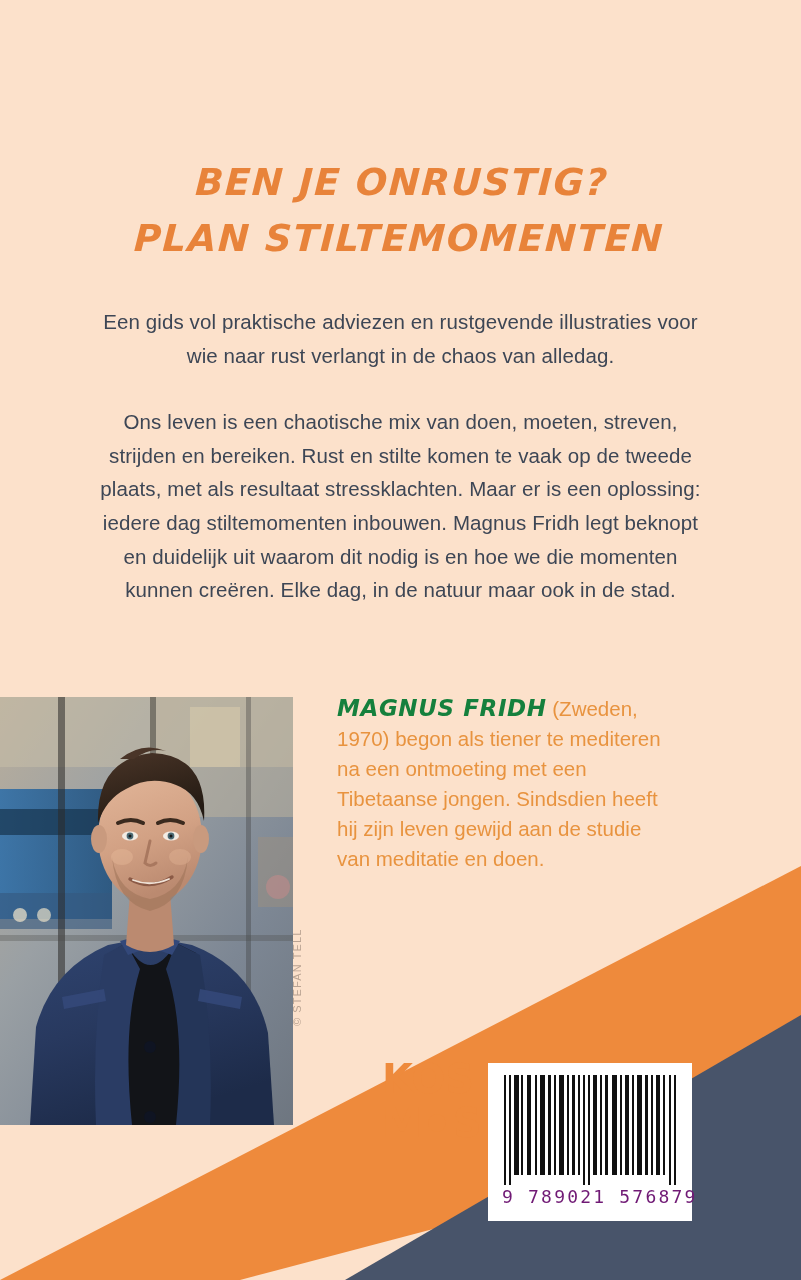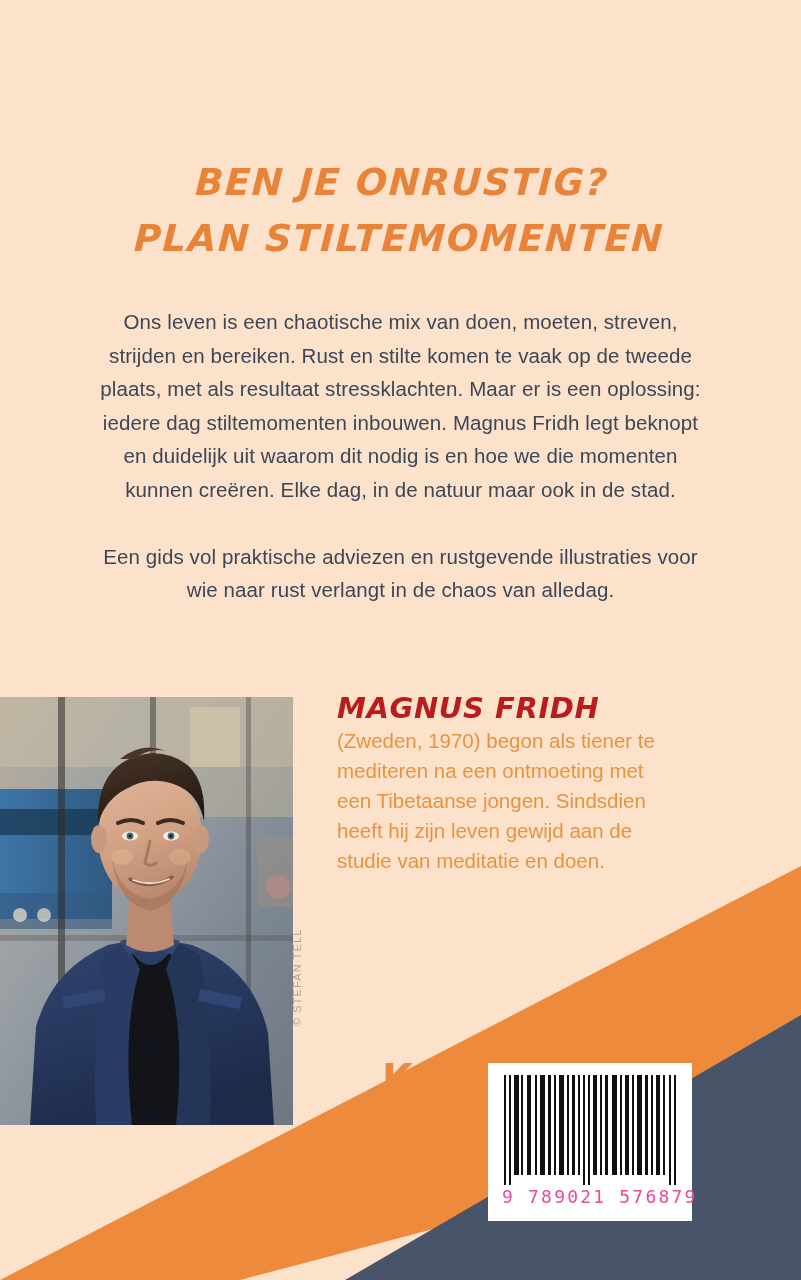--- a/index.html
+++ b/index.html
@@ -96,25 +96,25 @@
   .bio {
     position: absolute;
     left: 337px;
     top: 693px;
     width: 330px;
     color: #e8933f;
     font-size: 20.5px;
     line-height: 30px;
   }
   .bio .author-name {
-    color: #b91c1c;
+    color: #15803d;
     font-family: "DejaVu Sans", sans-serif;
     font-weight: 700;
     font-style: italic;
-    font-size: 29px;
+    font-size: 23px;
     letter-spacing: 0.6px;
     text-align: center;
   }
 
   
   .logo {
     position: absolute;
     left: 381px;
     top: 1058px;
     width: 104px;
@@ -147,21 +147,21 @@
     padding: 12px 14px 4px 14px;
   }
   .barcode-bars {
     width: 176px;
     height: 110px;
     display: block;
     margin: 0 auto;
   }
   .barcode-digits {
     text-align: left;
-    color: #ec4899;
+    color: #701a75;
     font-family: "DejaVu Sans Mono", monospace;
     font-size: 18px;
     letter-spacing: 2.2px;
     margin-top: 1px;
     white-space: pre;
   }
 </style>
 </head>
 <body>
 
@@ -172,22 +172,22 @@
     <polygon points="801,1015 801,1280 345,1280" fill="#48546a"></polygon>
     <rect x="488" y="1063" width="204" height="158" fill="#ffffff"></rect>
   </svg>
 
   <div class="headline">
     <span class="headline-line">BEN JE ONRUSTIG?</span>
     <span class="headline-line">PLAN STILTEMOMENTEN</span>
   </div>
 
   <div class="blurb">
+    <p>Een gids vol praktische adviezen en rustgevende illustraties voor wie naar rust verlangt in de chaos van alledag.</p>
     <p>Ons leven is een chaotische mix van doen, moeten, streven, strijden en bereiken. Rust en stilte komen te vaak op de tweede plaats, met als resultaat stressklachten. Maar er is een oplossing: iedere dag stiltemomenten inbouwen. Magnus Fridh legt beknopt en duidelijk uit waarom dit nodig is en hoe we die momenten kunnen creëren. Elke dag, in de natuur maar ook in de stad.</p>
-    <p>Een gids vol praktische adviezen en rustgevende illustraties voor wie naar rust verlangt in de chaos van alledag.</p>
   </div>
 
   <div class="portrait">
     <svg viewBox="0 0 293 428" width="293" height="428" aria-hidden="true">
       <defs>
         <linearGradient id="bgWall" x1="0" y1="0" x2="1" y2="1">
           <stop offset="0%" stop-color="#b9ae9c"></stop>
           <stop offset="35%" stop-color="#9aa0a4"></stop>
           <stop offset="70%" stop-color="#7d8794"></stop>
           <stop offset="100%" stop-color="#6e7680"></stop>

